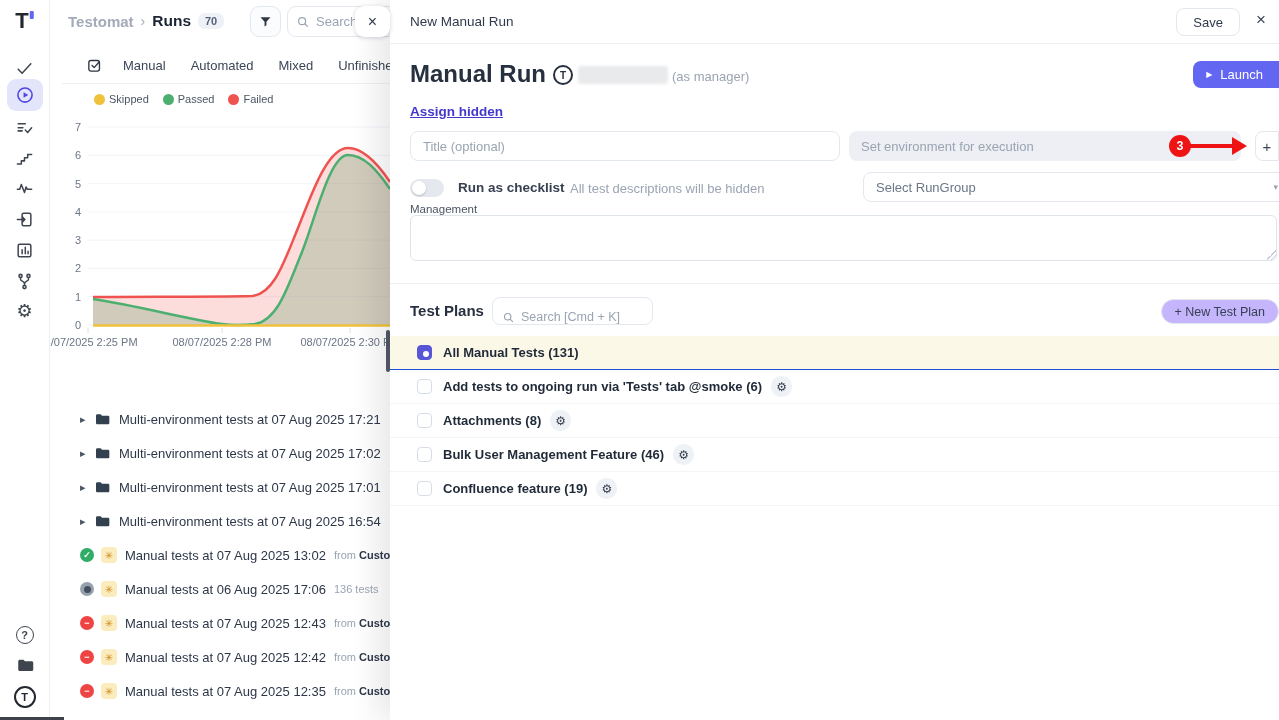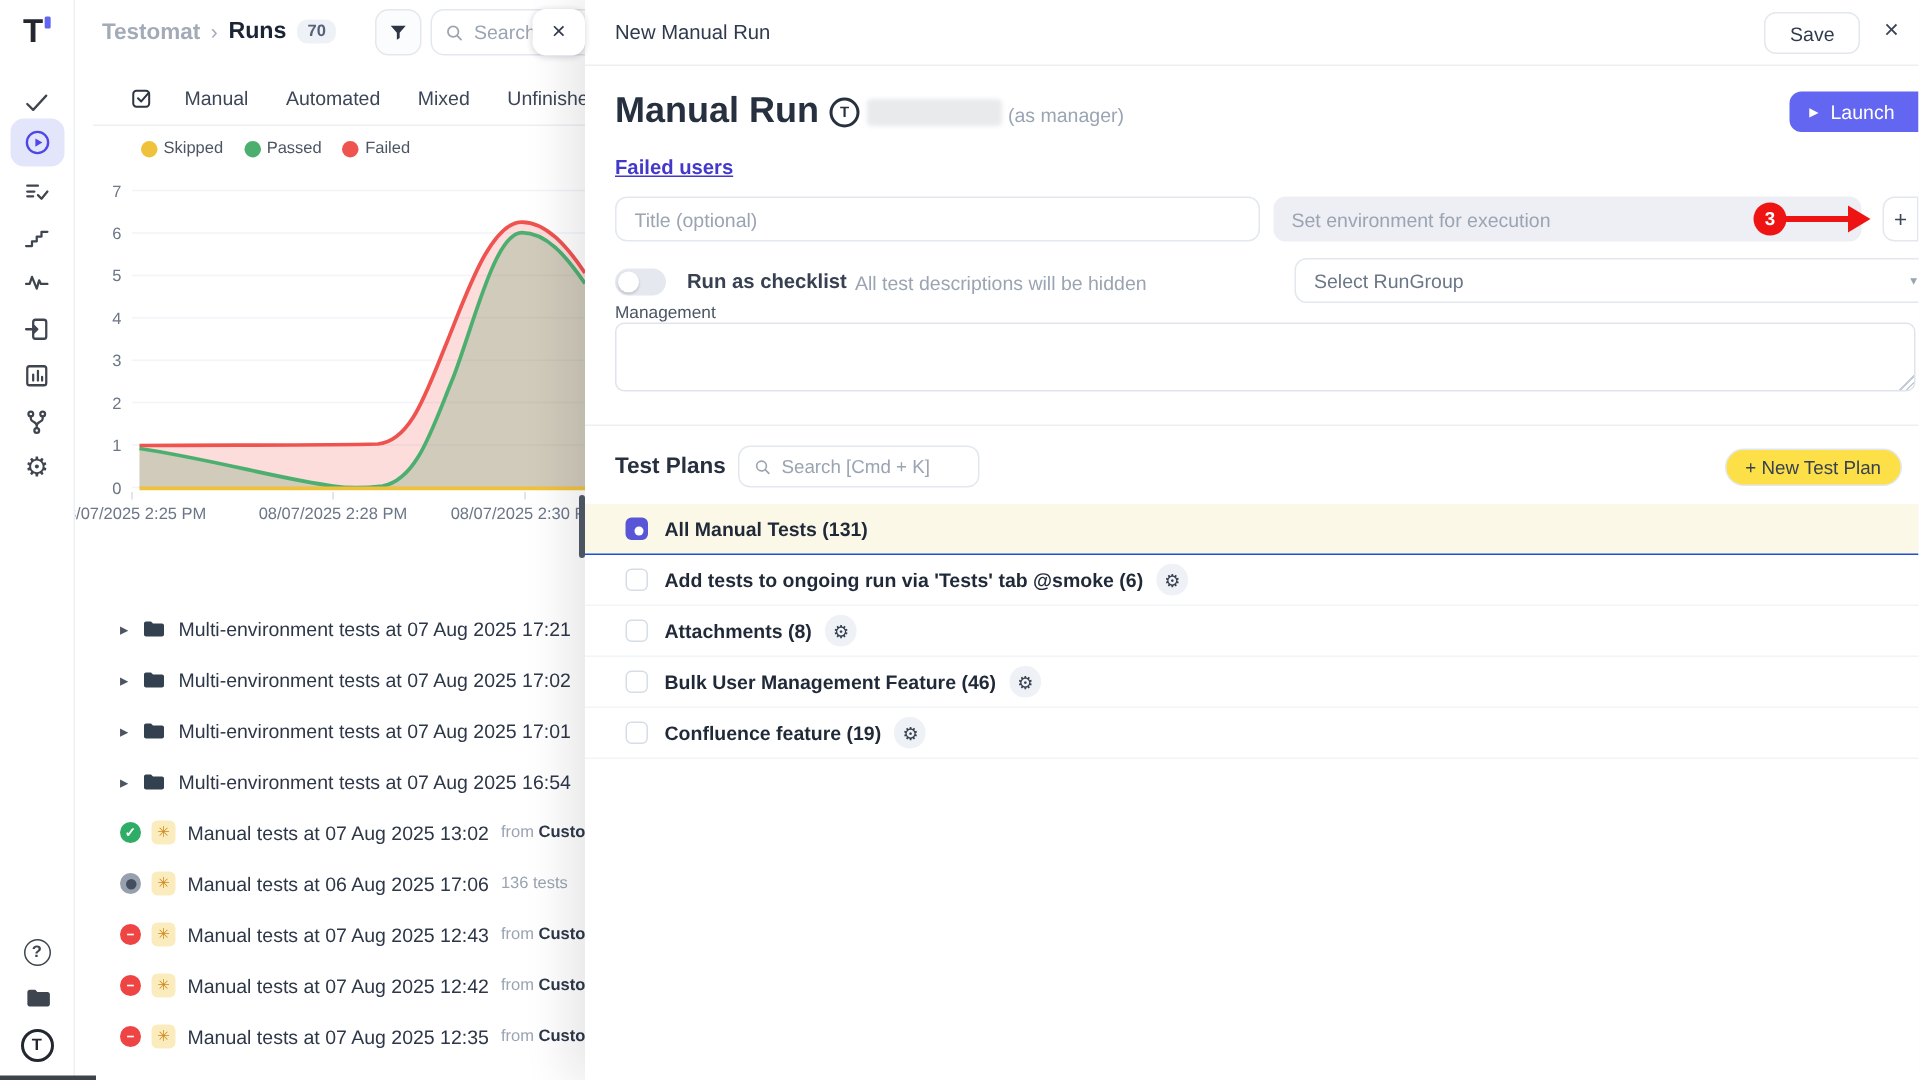--- a/index.html
+++ b/index.html
@@ -129,26 +129,26 @@
     border-radius:6px; resize:none; outline:none; font-family:"Liberation Sans", sans-serif; padding:6px 10px;
     font-size:13px; }
   .resize-grip { position:absolute; left:876px; top:250px; width:10px; height:10px; pointer-events:none;
     background:
       linear-gradient(135deg, transparent 0 50%, #c4ccd6 50% 57%, transparent 57% 72%, #c4ccd6 72% 79%, transparent 79%);
   }
   .m-divider { position:absolute; left:0; top:283px; width:100%; height:1px; background:#edf0f3; }
 
   .tp-heading { position:absolute; left:20px; top:302px; font-size:15px; font-weight:700; color:#27303f; }
   .tp-search { position:absolute; left:102px; top:297px; width:161px; height:28px; border:1px solid #e3e8ee;
-    border-radius:8px; display:flex; align-items:center; gap:6px; padding:0 9px; }
+    border-radius:8px; display:flex; align-items:flex-end; gap:6px; padding:0 9px; }
   .tp-search input { border:none; outline:none; width:115px; font-size:12.5px; color:#334155;
     font-family:"Liberation Sans", sans-serif; }
   .tp-search input::placeholder { color:#9aa4b2; }
-  .new-tp-btn { position:absolute; right:11px; top:299px; height:25px; padding:0 13px; border:1px solid #e3e8ee;
-    border-radius:13px; background:#fde047; font-size:12.5px; color:#374151; cursor:pointer;
+  .new-tp-btn { position:absolute; right:0; top:299px; height:25px; padding:0 13px; border:1px solid #e3e8ee;
+    border-radius:13px; background:#c4b5fd; font-size:12.5px; color:#374151; cursor:pointer;
     font-family:"Liberation Sans", sans-serif; }
   .tp-list { position:absolute; left:0; top:336px; width:100%; }
   .tp-row { height:34px; display:flex; align-items:center; padding-left:27px; border-bottom:1px solid #f2f4f7;
     cursor:pointer; }
   .tp-row.selected { background:#fcf8e7; border-bottom:1px solid #1d4ed8; }
   .tp-check { width:15px; height:15px; border:1px solid #d6dde6; border-radius:4px; background:#fff;
     margin-right:11px; flex:none; }
   .tp-check.checked { background:#5856d6; border-color:#5856d6; position:relative; }
   .tp-check.checked::after { content:""; position:absolute; left:4.5px; top:4.5px; width:6px; height:6px;
     background:#fff; border-radius:50%; }
@@ -403,21 +403,21 @@
     <div class="m-heading">Manual Run</div>
     <div class="m-avatar">
         <span>T</span>
       </div>
     <div class="m-blur-name"></div>
     <span class="m-as-manager">(as manager)</span>
     <button class="launch-btn">
       <span class="tri">▶</span>
       <span>Launch</span>
     </button>
-    <span class="assign-link">Failed users</span>
+    <span class="assign-link">Assign hidden</span>
 
     <input class="title-input" type="text" placeholder="Title (optional)" style="">
     <input class="env-input" type="text" placeholder="Set environment for execution" style="">
     <div class="anno-badge">3</div>
     <div class="anno-line"></div>
     <div class="anno-head"></div>
     <button class="plus-btn">+</button>
 
     <div class="toggle">
         <span class="knob"></span>

